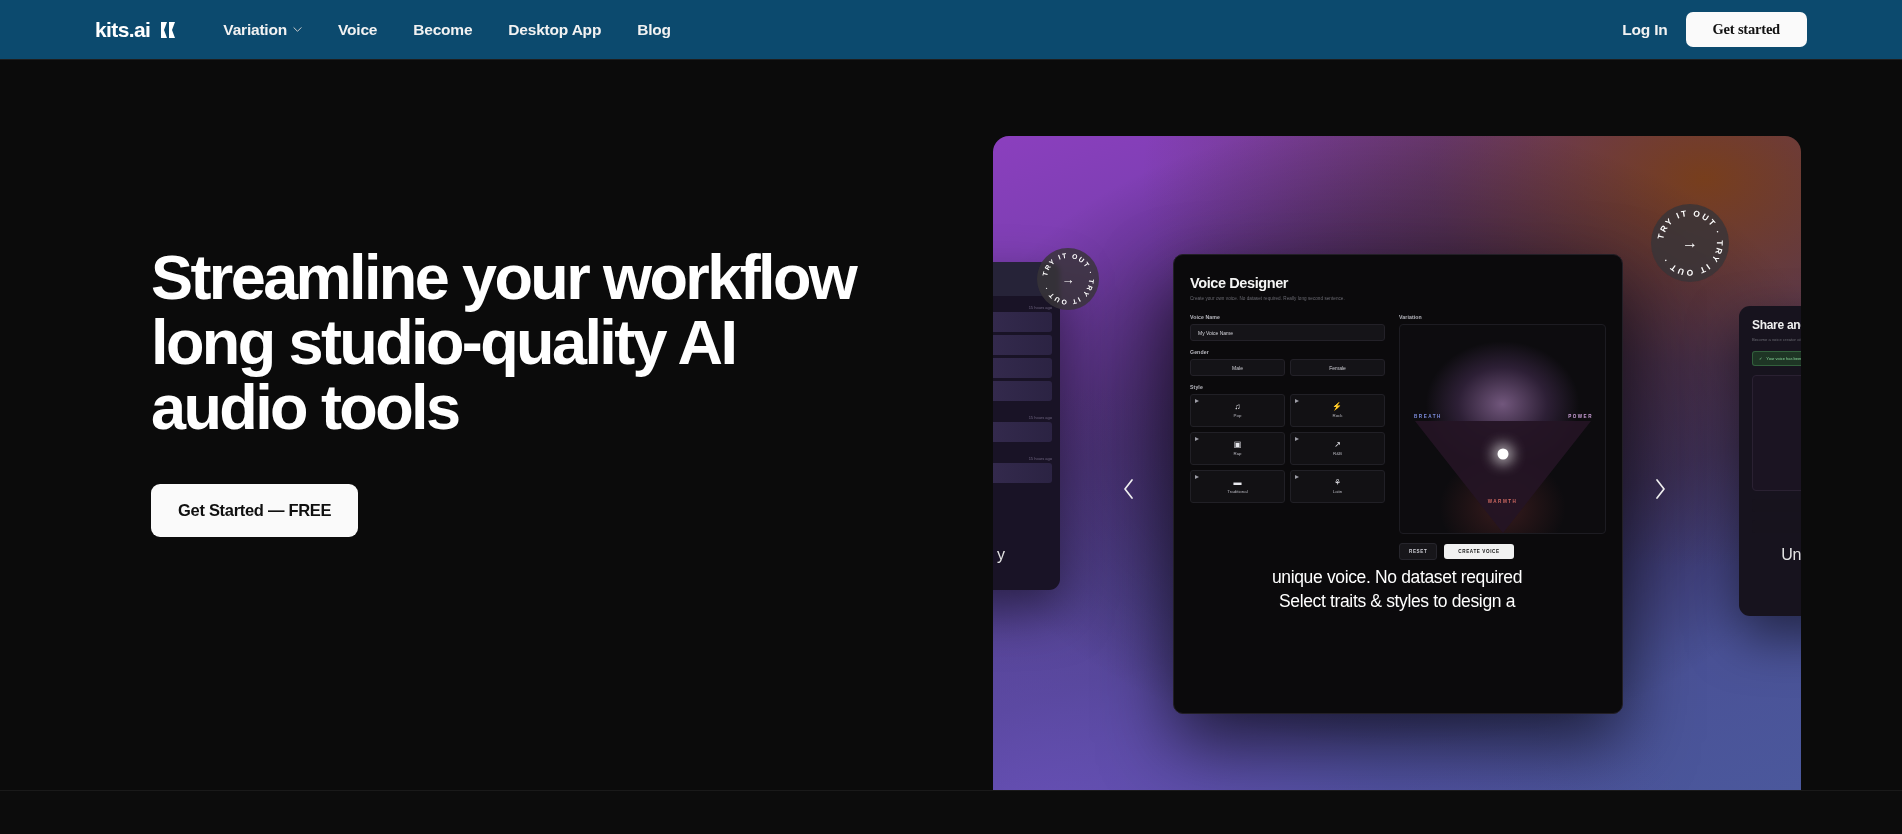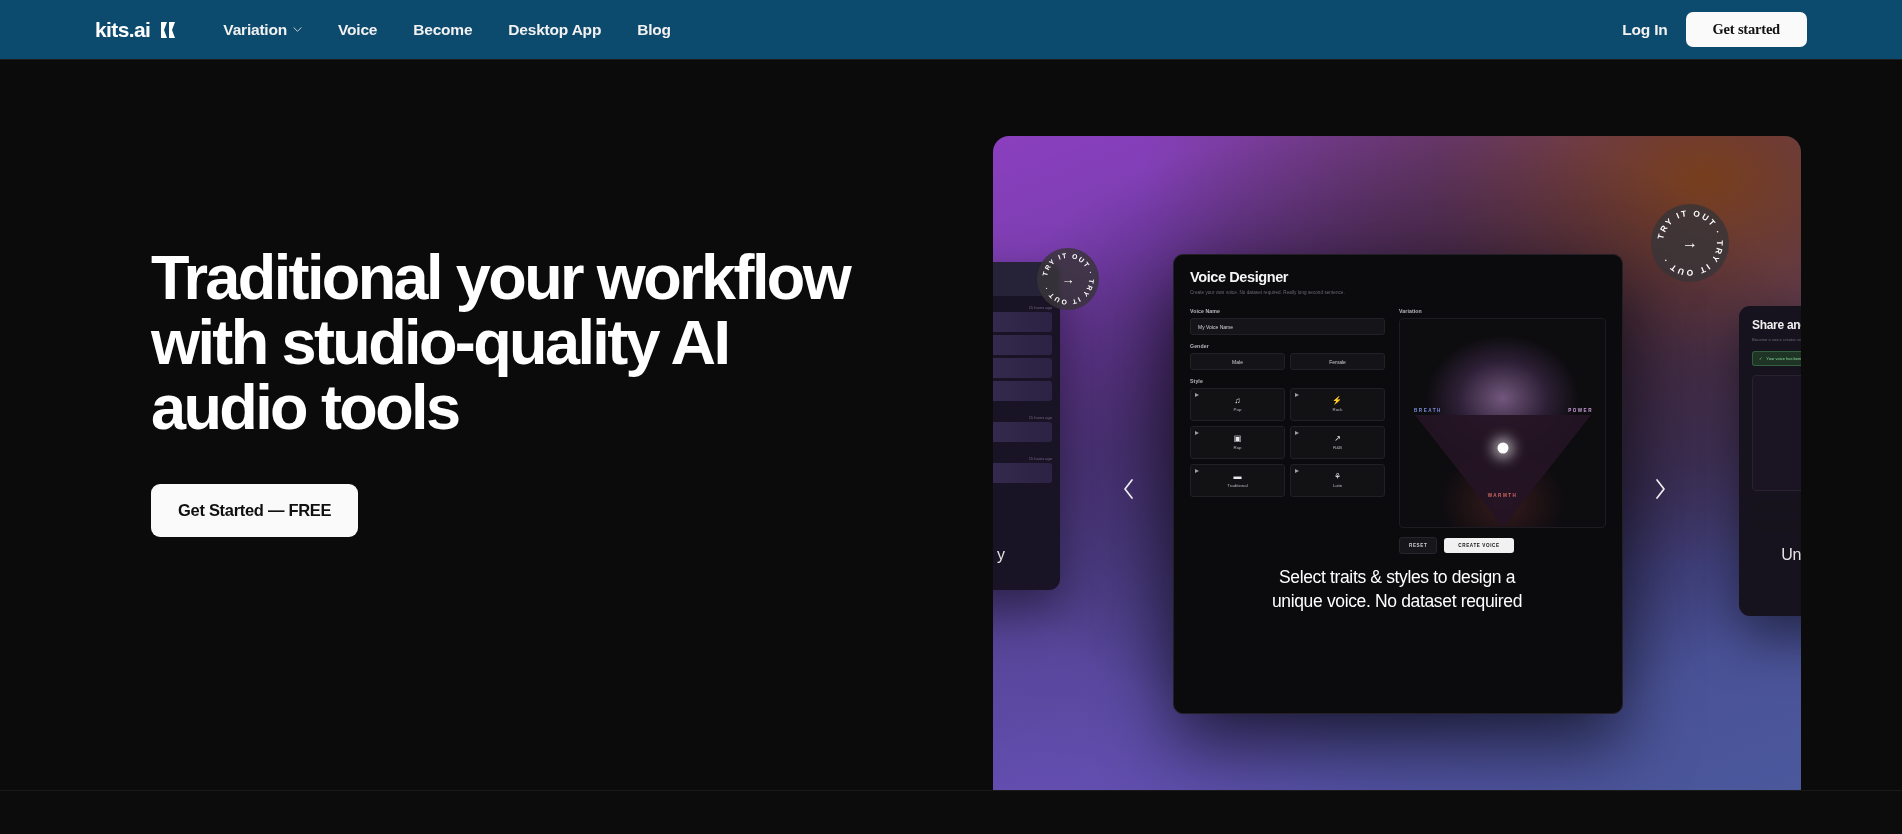--- a/index.html
+++ b/index.html
@@ -112,21 +112,21 @@
     right: -188px; top: 170px; width: 250px; height: 310px;
     background: #17131e;
     box-shadow: 0 22px 50px rgba(0,0,0,0.5);
   }
   .slide-main {
     left: 180px; top: 118px; width: 450px; height: 460px;
     background: #0b0a0c;
     border: 1px solid #221f26;
     border-radius: 10px;
     box-shadow: 0 30px 70px rgba(0,0,0,0.62);
-    padding: 14px 16px;
+    padding: 20px 16px;
   }
 
   
   .vd-title {
     color: #f4f4f4; font-size: 14.5px; font-weight: 600; letter-spacing: -0.4px;
   }
   .vd-sub {
     margin-top: 5px; color: #6a6a72; font-size: 4.6px; letter-spacing: 0.05px;
   }
   .vd-body { display: flex; gap: 14px; margin-top: 13px; }
@@ -319,21 +319,21 @@
   </div>
   <div class="nav-right">
     <div class="login-link">Log In</div>
     <button class="get-started-btn">Get started</button>
   </div>
 </div>
 
 <div class="hero">
 
   <div class="hero-copy">
-    <h1 class="headline">Traditional your workflow with studio-quality AI audio tools</h1>
+    <h1 class="headline">Streamline your workflow long studio-quality AI audio tools</h1>
     <button class="cta-btn">Get Started — FREE</button>
   </div>
 
   <div class="carousel">
     <div class="car-vignette"></div>
 
     <div class="slide slide-prev">
       <div class="prev-head"></div>
       <div class="prev-rows">
         <div class="row-stamp">15 hours ago</div>
@@ -456,22 +456,22 @@
             <path id="bcirc2" d="M31,31 m-21,0 a21,21 0 1,1 42,0 a21,21 0 1,1 -42,0"></path>
           </defs>
         <text font-family="Liberation Sans, sans-serif" font-size="6.8" font-weight="700" letter-spacing="1.5" fill="#ffffff">
           <textPath href="#bcirc2" startOffset="2%">TRY IT OUT · TRY IT OUT · </textPath>
         </text>
       </svg>
       <span class="badge-arrow">→</span>
     </div>
 
     <div class="car-caption">
+      <div>unique voice. No dataset required</div>
       <div>Select traits &amp; styles to design a</div>
-      <div>unique voice. No dataset required</div>
     </div>
 
     <div class="car-arrow left">
       <svg width="15" height="22" viewBox="0 0 15 22">
         <path d="M11 2 L4 11 L11 20" stroke="#efefef" stroke-width="1.7" fill="none" stroke-linecap="round" stroke-linejoin="round"></path>
       </svg>
     </div>
     <div class="car-arrow right">
       <svg width="15" height="22" viewBox="0 0 15 22">
         <path d="M4 2 L11 11 L4 20" stroke="#efefef" stroke-width="1.7" fill="none" stroke-linecap="round" stroke-linejoin="round"></path>

